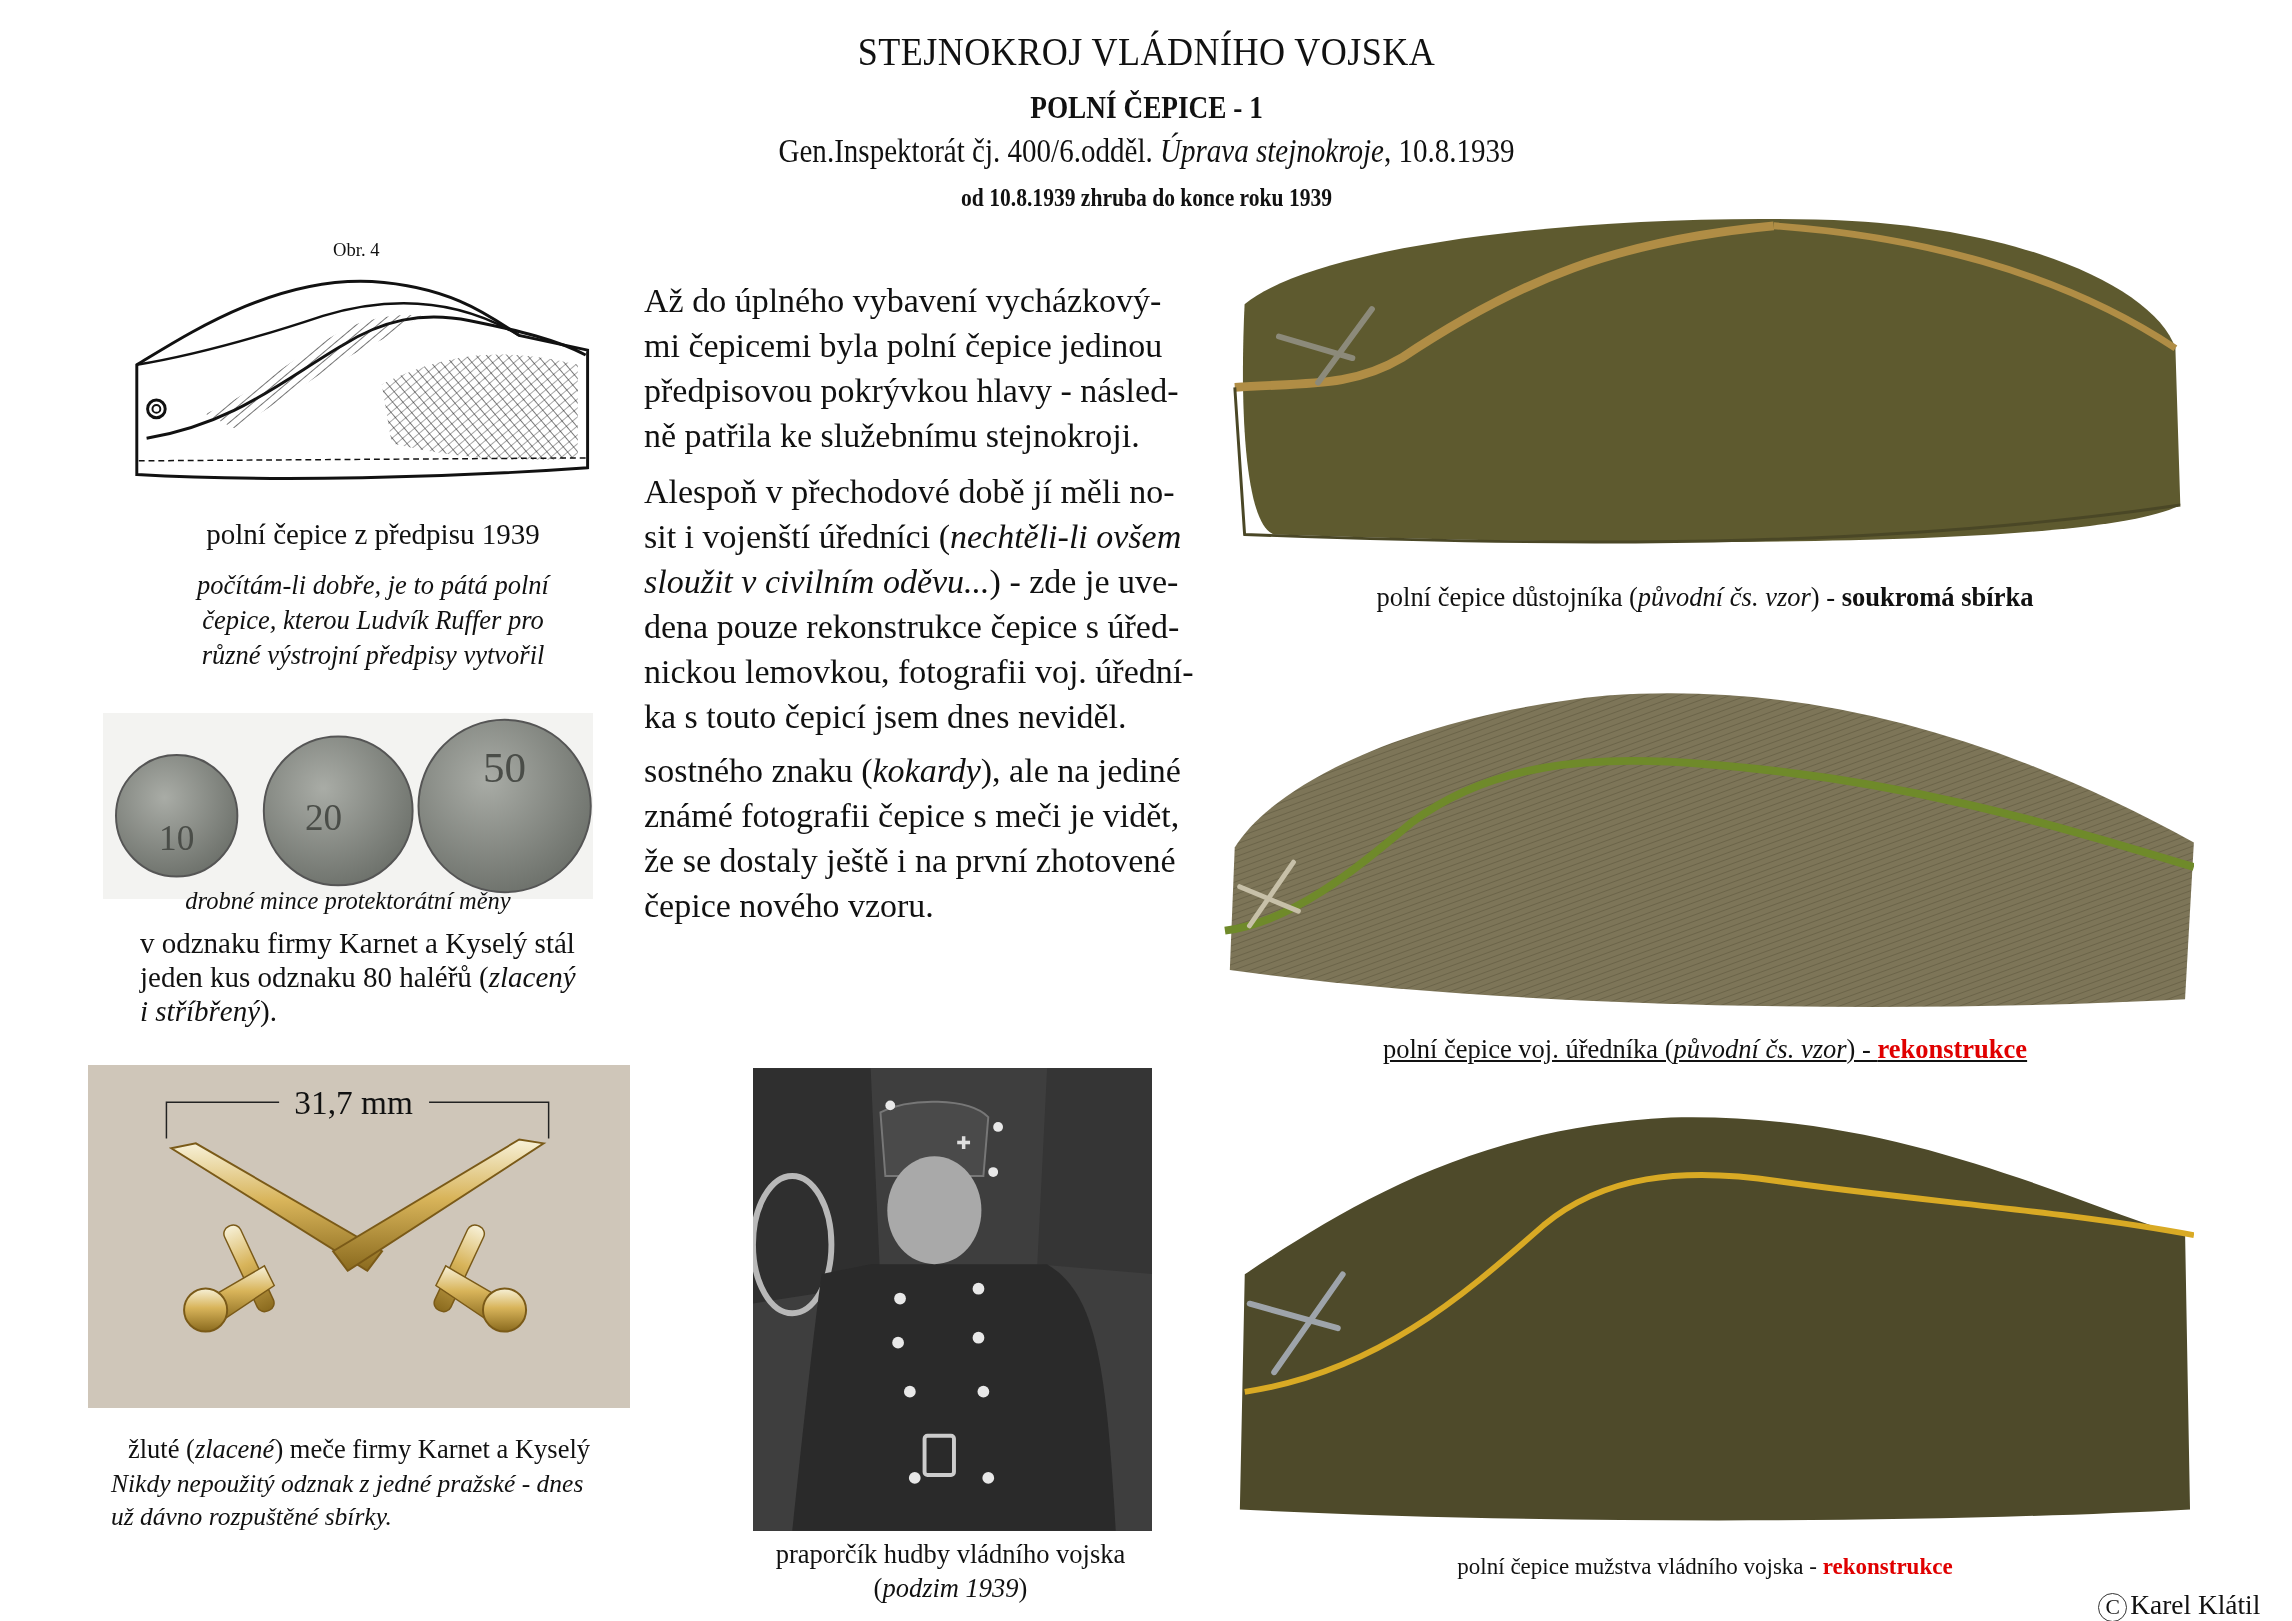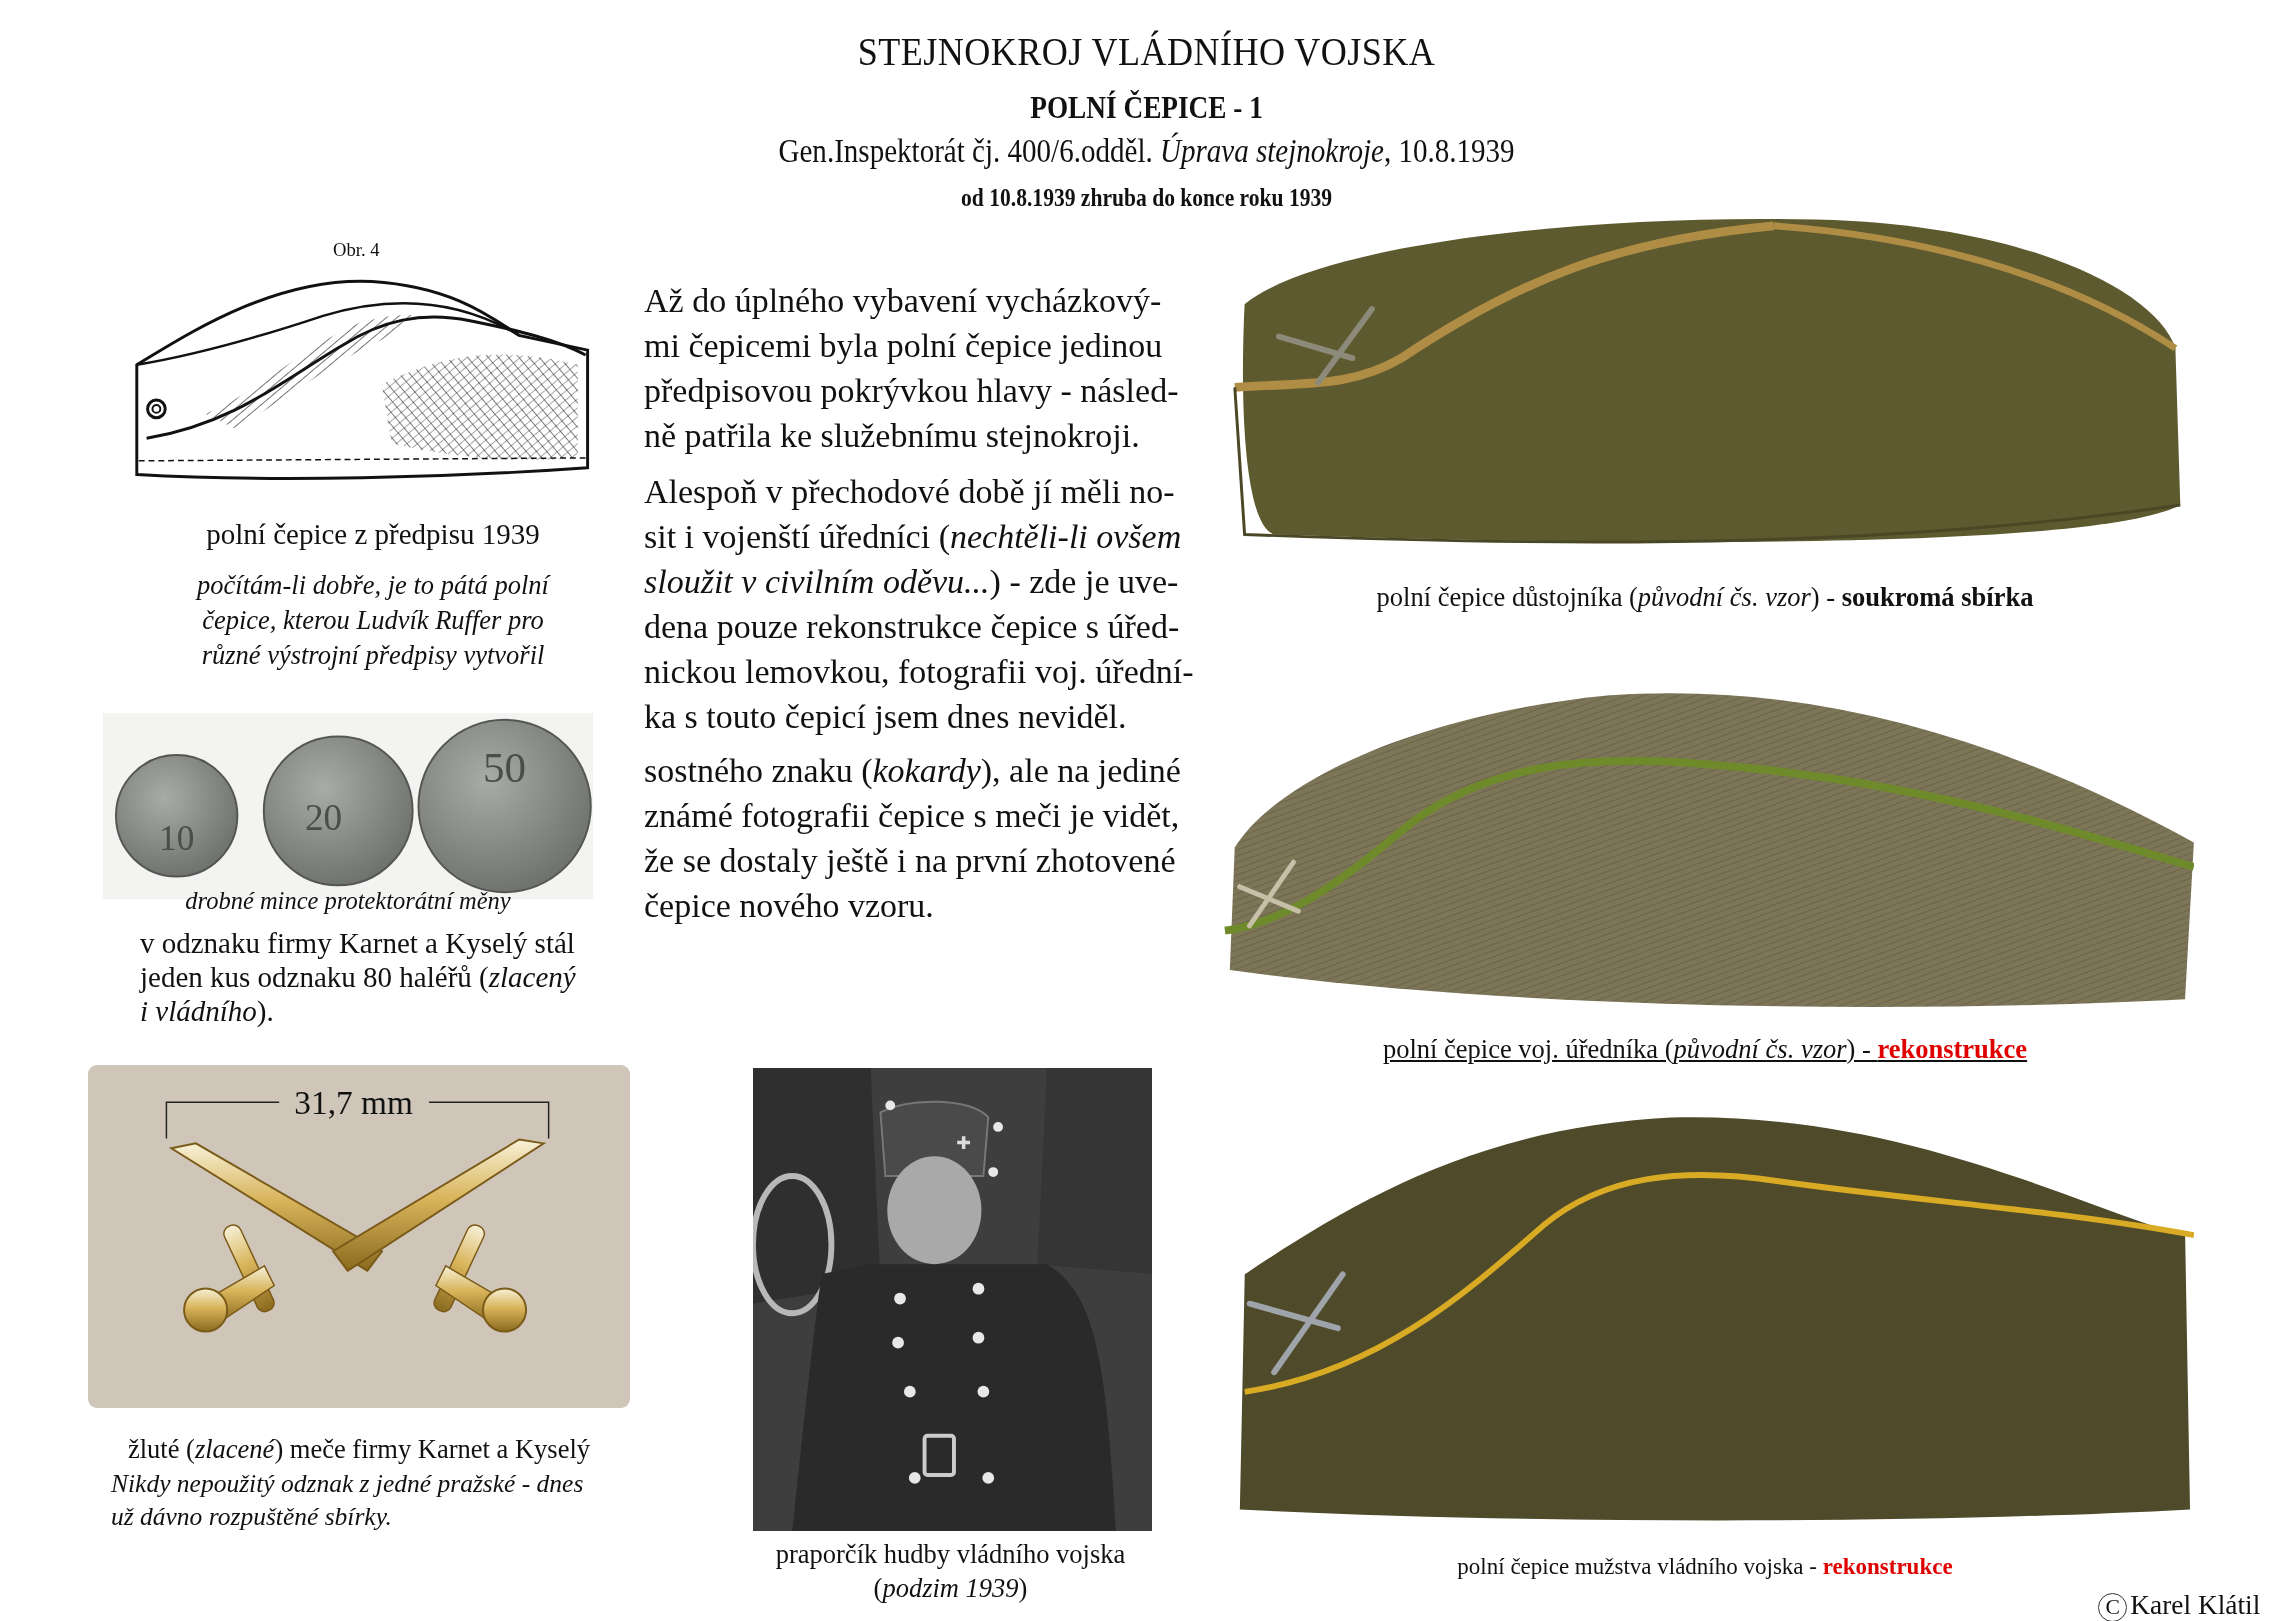--- a/index.html
+++ b/index.html
@@ -13,21 +13,21 @@
   .t4 { left:0; width:2293px; top:184px; font-size:24.5px; font-weight:bold; }
   .t1, .t2, .t3, .t4 { transform:scaleX(0.88); transform-origin:1147px 0; }
   .body-col { left:644px; width:588px; font-size:34px; line-height:45px; }
   .body-col p { margin:0; }
   .cap { font-size:25.5px; line-height:33px; }
   .capL { font-size:29px; line-height:37px; }
   .ital { font-style:italic; }
   .red { color:#e00000; font-weight:bold; }
   .photo { position:absolute; overflow:hidden; }
   .coins { left:103px; top:713px; width:490px; height:186px; background:#f3f3f1; }
-  .swords { left:88px; top:1065px; width:542px; height:343px; background:#cfc6b9;border-radius:9px; }
+  .swords { left:88px; top:1065px; width:542px; height:343px; background:#cfc6b9; }
   .soldier { left:753px; top:1068px; width:399px; height:463px; background:#3b3b3b; }
   .drawing { left:127px; top:257px; width:490px; height:245px; }
   .cap1 { left:1225px; top:211px; width:970px; height:348px; }
   .cap2 { left:1215px; top:676px; width:979px; height:338px; }
   .cap3 { left:1230px; top:1098px; width:964px; height:431px; }
   .copy { left:2098px; top:1590px; font-size:27.4px; }
   .copy .c { display:inline-block; width:27.4px; height:27.4px; border:1.5px solid #333; border-radius:50%;
              text-align:center; line-height:27.4px; font-size:21.6px; margin-right:2.9px; vertical-align:middle; }
 </style>
 </head>
@@ -85,21 +85,21 @@
       <circle cx="410" cy="95" r="88" fill="url(#coinG)" stroke="#555" stroke-width="2"></circle>
       <text x="410" y="70" text-anchor="middle" font-family="Liberation Serif, serif" font-size="44" fill="#4a4d48">50</text>
     </g>
   </svg>
 </div>
 <div class="abs center cap ital" style="left:103px;width:490px;top:884px;font-size:24.5px;">drobné mince protektorátní měny</div>
 
 <div class="abs capL" style="left:140px;top:926px;width:490px;line-height:34px;">
   <div>v odznaku firmy Karnet a Kyselý stál</div>
   <div><span>jeden kus odznaku 80 haléřů (</span><i>zlacený</i></div>
-  <div><i>i vládního</i><span>).</span></div>
+  <div><i>i stříbřený</i><span>).</span></div>
 </div>
 
 <div class="photo swords">
   <svg width="542" height="343" viewBox="0 0 553 350">
     <defs>
       <linearGradient id="goldG" x1="0" y1="0" x2="0" y2="1">
         <stop offset="0%" stop-color="#f7f1d8"></stop>
           <stop offset="45%" stop-color="#d8b45a"></stop>
           <stop offset="100%" stop-color="#8a6a1e"></stop>
       </linearGradient>

